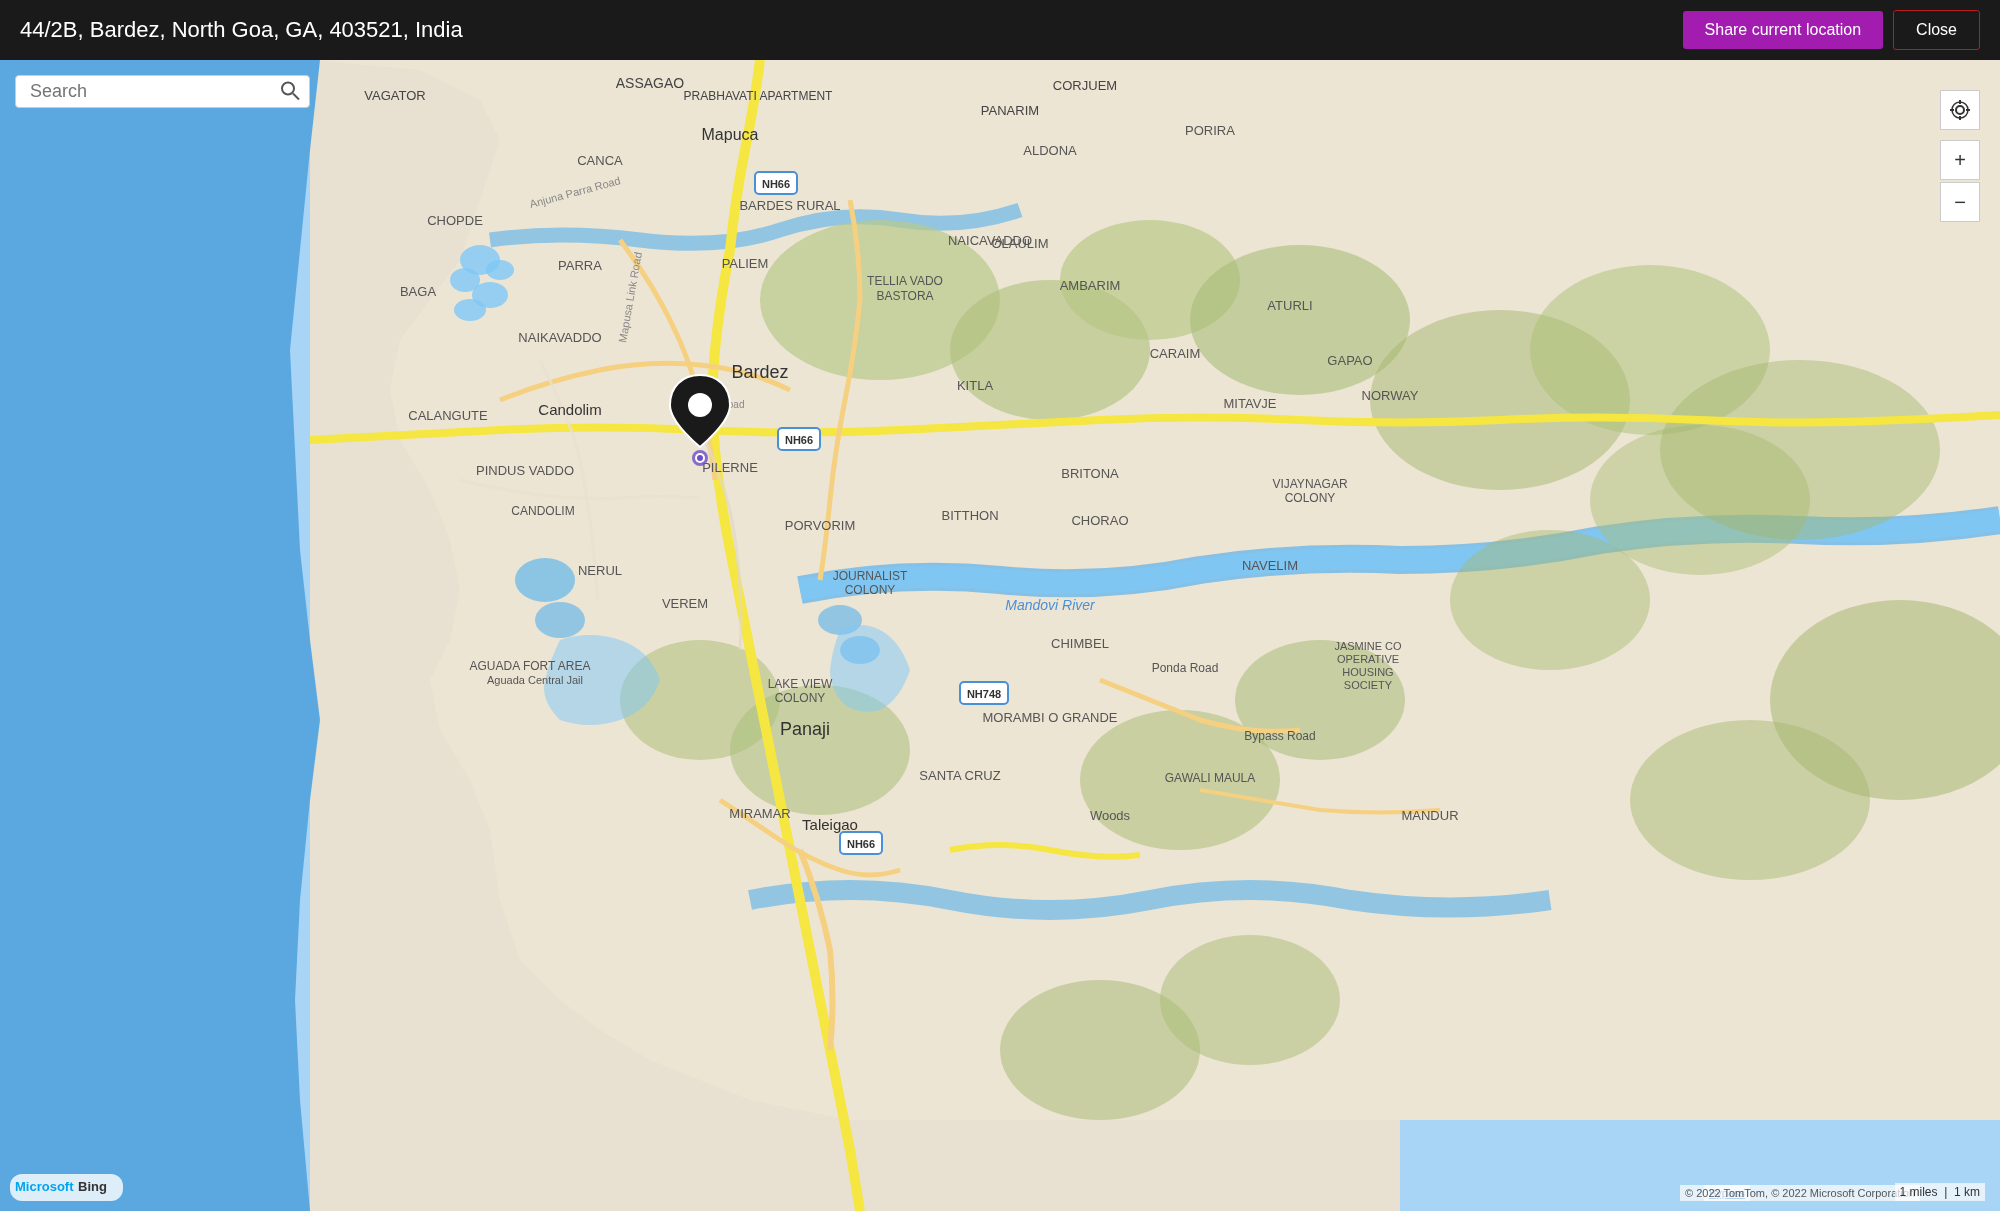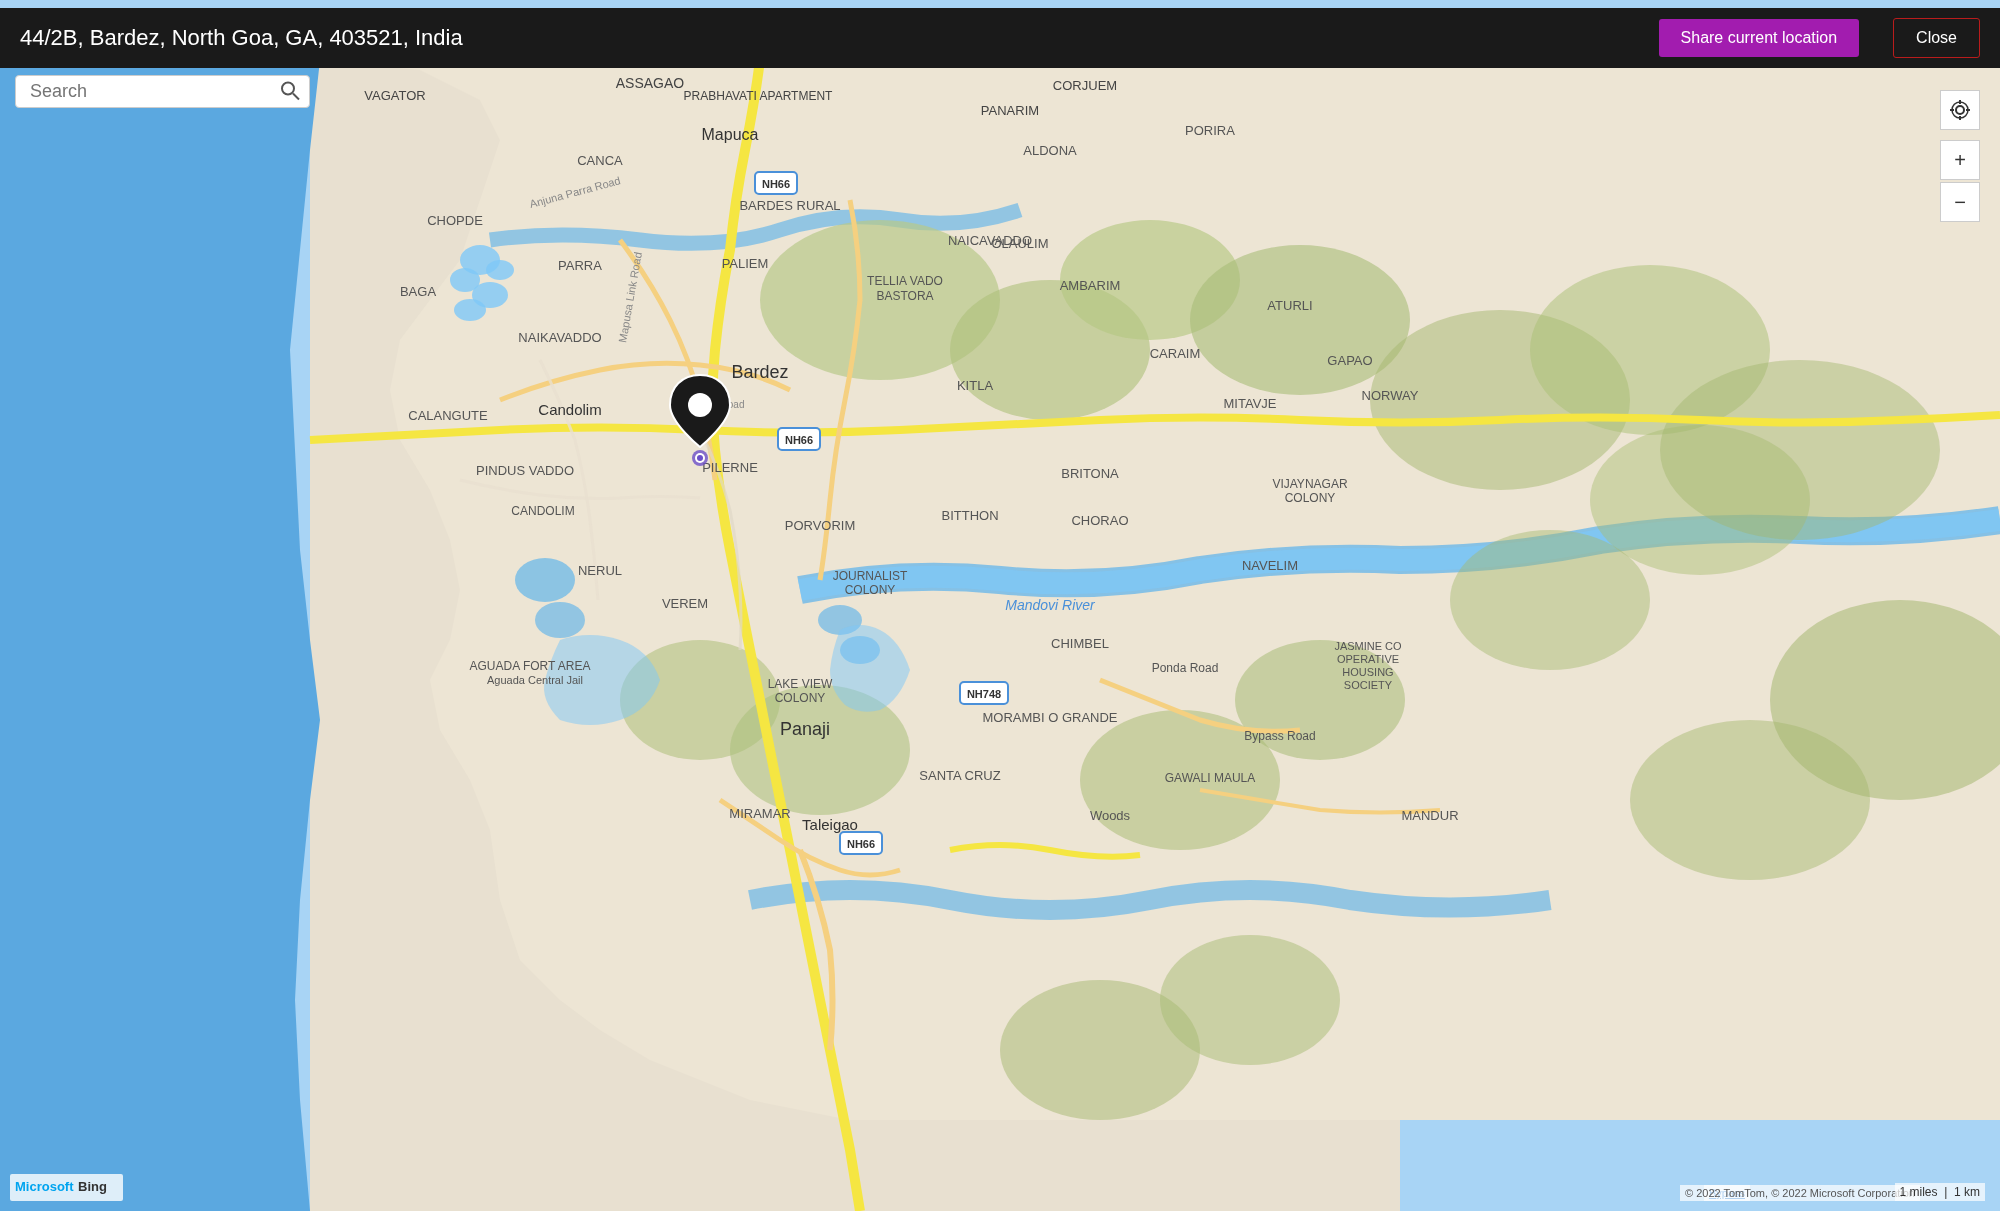--- a/index.html
+++ b/index.html
@@ -1,28 +1,27 @@
 <!DOCTYPE html>
 <html><head>
   <meta charset="utf-8">
   <style>
     * { margin: 0; padding: 0; box-sizing: border-box; }
     body { width: 2000px; height: 1211px; overflow: hidden; font-family: 'Segoe UI', Arial, sans-serif; }
 
     
     #header {
       position: absolute;
-      top: 8px; left: 0; right: 0;
+      top: 0; left: 0; right: 0;
       height: 60px;
       background: #1a1a1a;
       display: flex;
       align-items: center;
       padding: 0 20px;
       z-index: 100;
-      gap: 24px;
     }
     #header-title {
       color: #ffffff;
       font-size: 22px;
       font-weight: 400;
       flex: 1;
     }
     #share-btn {
       background: #a21caf;
       color: #fff;
@@ -116,21 +115,21 @@
     
     #bing-brand {
       position: absolute;
       bottom: 10px;
       left: 10px;
       z-index: 100;
       font-size: 12px;
       color: #333;
       background: rgba(255,255,255,0.8);
       padding: 2px 5px;
-      border-radius: 2px;
+      border-radius: 12px;
       font-weight: bold;
     }
     #copyright {
       position: absolute;
       bottom: 10px;
       right: 80px;
       z-index: 100;
       font-size: 11px;
       color: #555;
       background: rgba(255,255,255,0.7);

